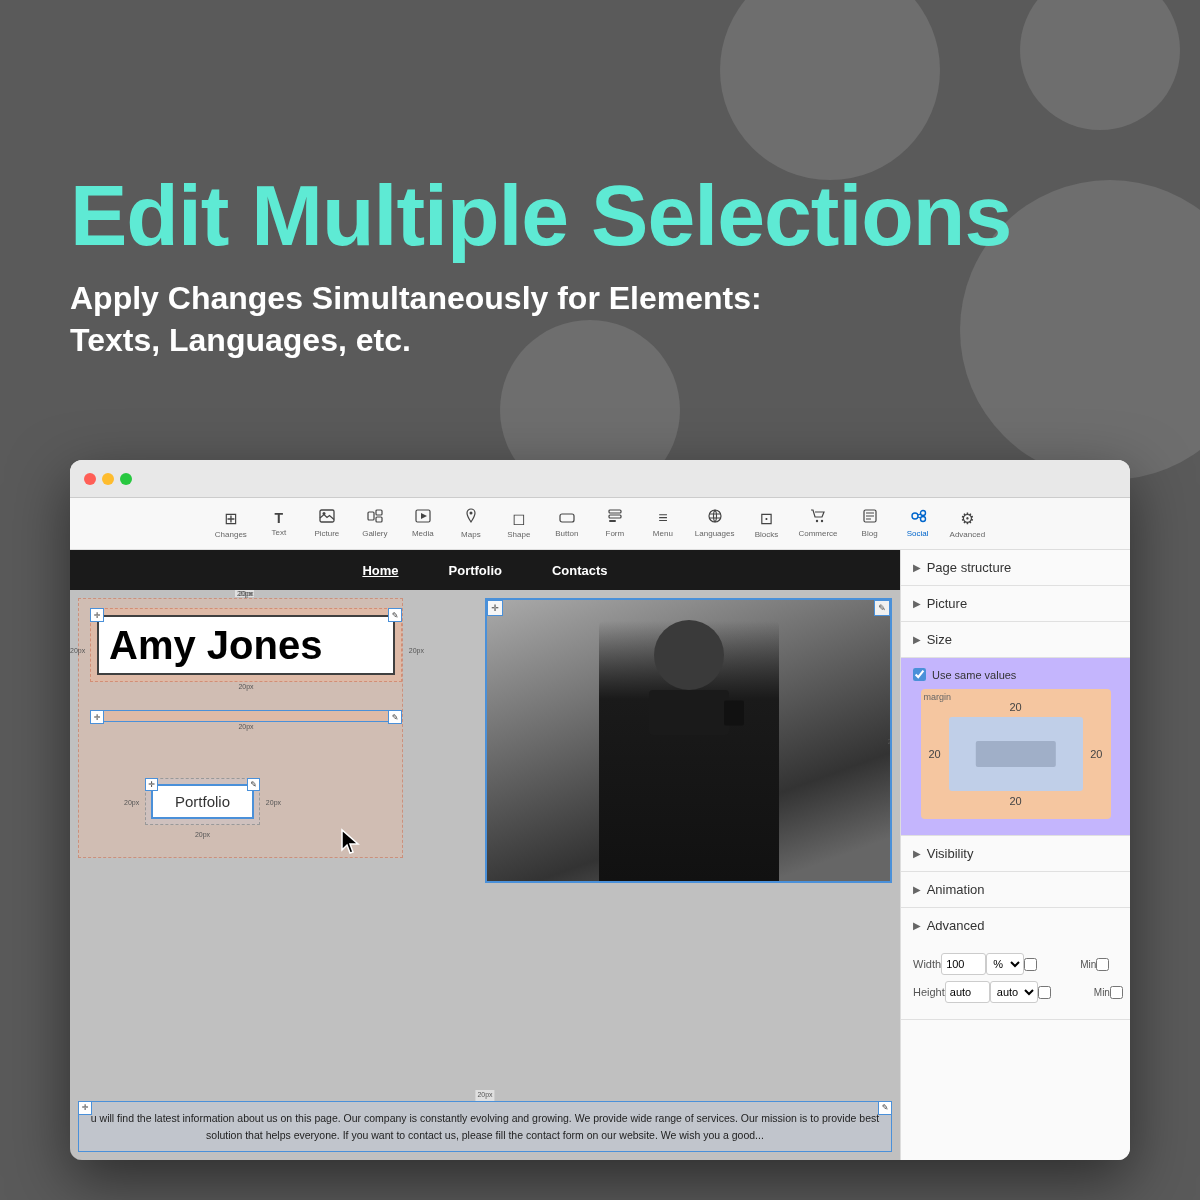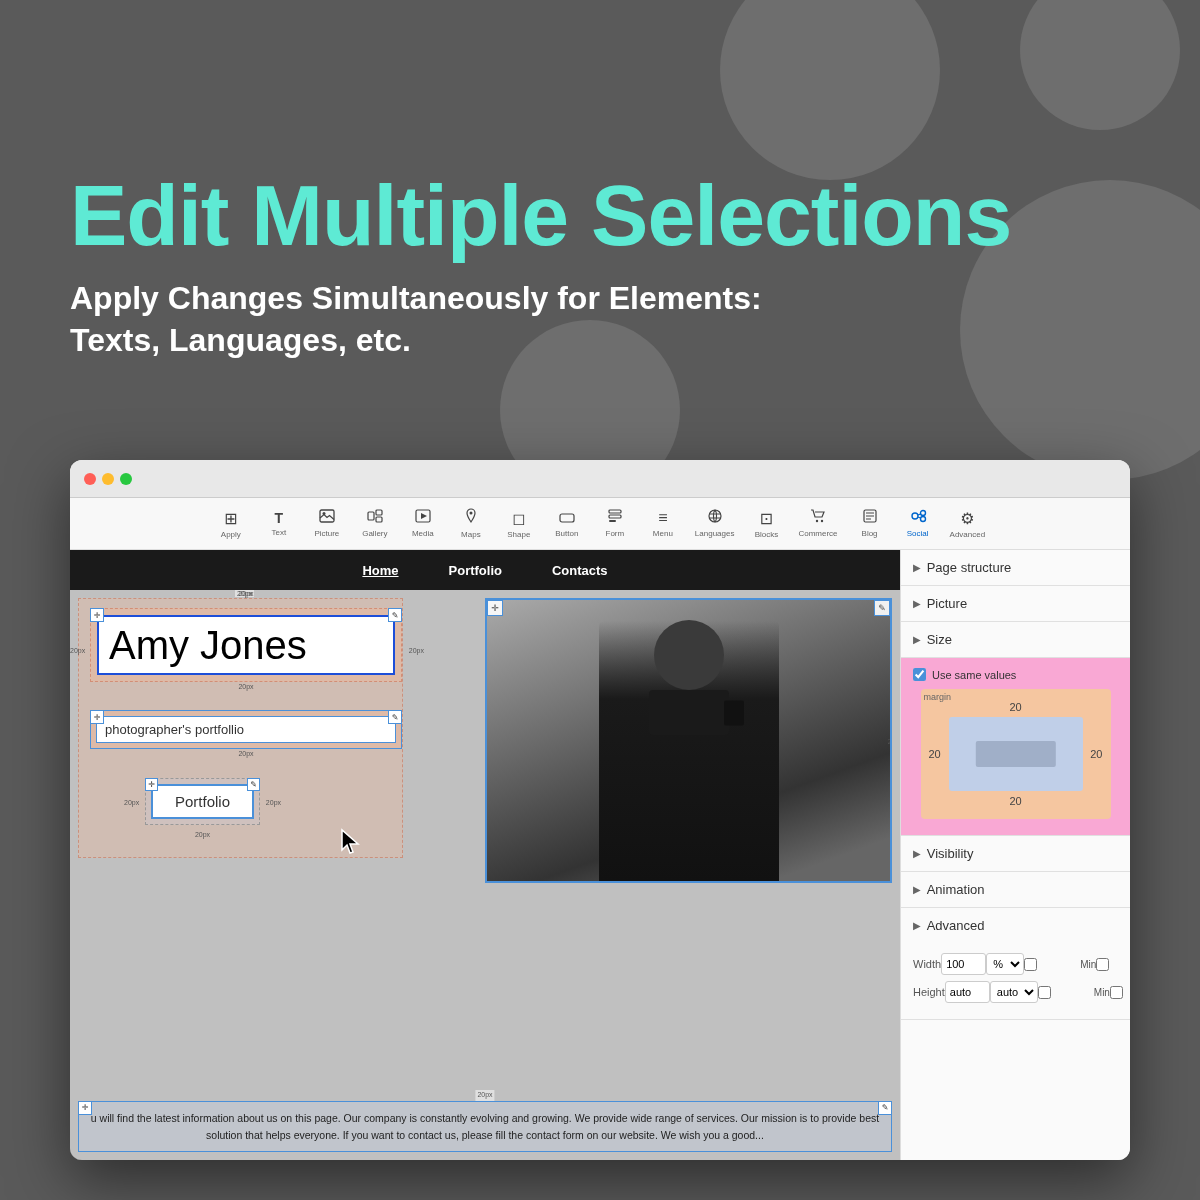--- a/index.html
+++ b/index.html
@@ -175,21 +175,21 @@
     }
     .panel-arrow {
       font-size: 10px;
       color: #666;
     }
     .panel-arrow.open { transform: rotate(90deg); }
 
     
     .spacing-section-content {
       padding: 10px 12px;
-      background: #f9a8d4;
+      background: #c4b5fd;
     }
 
     .checkbox-row {
       display: flex;
       align-items: center;
       gap: 6px;
       margin-bottom: 8px;
     }
     .checkbox-row input[type=checkbox] {
       accent-color: #4a90d9;
@@ -333,21 +333,21 @@
     <div class="traffic-lights">
       <div class="tl tl-red"></div>
       <div class="tl tl-yellow"></div>
       <div class="tl tl-green"></div>
     </div>
   </div>
 
   <div class="toolbar">
     <div class="tool-item">
       <span class="tool-icon">⊞</span>
-      <span class="tool-label">Apply</span>
+      <span class="tool-label">Changes</span>
     </div>
     <div class="tool-item">
       <span class="tool-icon" style="font-weight:bold;font-size:14px;">T</span>
       <span class="tool-label">Text</span>
     </div>
     <div class="tool-item">
       <span class="tool-icon">
         <svg width="16" height="14" viewBox="0 0 16 14" fill="none">
             <rect x="1" y="1" width="14" height="12" rx="1.5" stroke="#444" stroke-width="1.3" fill="none"></rect>
             <circle cx="5" cy="4.5" r="1.5" fill="#444"></circle>
@@ -488,31 +488,30 @@
           <div style="position:absolute; left:-20px; top:50%; transform:translateY(-50%); font-size:7px; color:#555;">20px</div>
 
           <div style="position:absolute; right:-22px; top:50%; transform:translateY(-50%); font-size:7px; color:#555;">20px</div>
 
           <div style="background:rgba(255,180,140,0.3); padding:6px; border:1px dashed rgba(200,100,70,0.5); position:relative;">
 
             <div style="position:absolute; top:-1px; left:-1px; width:14px; height:14px; background:white; border:1.5px solid #4a90d9; display:flex; align-items:center; justify-content:center; font-size:8px; color:#444; z-index:5;">✛</div>
 
             <div style="position:absolute; top:-1px; right:-1px; width:14px; height:14px; background:white; border:1.5px solid #4a90d9; display:flex; align-items:center; justify-content:center; font-size:8px; color:#444; z-index:5;">✎</div>
 
-            <div style="border:2px solid #1d4ed8; background:white; padding:6px 10px; font-size:40px; font-weight:400; color:#000; line-height:1.1;">Amy Jones</div>
+            <div style="border:2px solid #404040; background:white; padding:6px 10px; font-size:40px; font-weight:700; color:#000; line-height:1.1;">Amy Jones</div>
           </div>
 
           <div style="text-align:center; font-size:7px; color:#555; margin:1px 0;">20px</div>
         </div>
 
         <div style="position:absolute; top:120px; left:20px; width:312px;">
           <div style="background:rgba(255,180,140,0.3); padding:5px; border:1.5px solid #4a90d9; position:relative;">
             <div style="position:absolute; top:-1px; left:-1px; width:14px; height:14px; background:white; border:1.5px solid #4a90d9; display:flex; align-items:center; justify-content:center; font-size:8px; color:#444; z-index:5;">✛</div>
             <div style="position:absolute; top:-1px; right:-1px; width:14px; height:14px; background:white; border:1.5px solid #4a90d9; display:flex; align-items:center; justify-content:center; font-size:8px; color:#444; z-index:5;">✎</div>
-            <div style="border:1px solid #4a90d9; background:white; padding:5px 8px; font-size:13px; color:#333;">photographer's portfollio</div>
           </div>
           <div style="text-align:center; font-size:7px; color:#555; margin:1px 0;">20px</div>
         </div>
 
         <div style="position:absolute; top:188px; left:75px; border:1px dashed #999; padding:5px; background:rgba(200,220,255,0.15);">
 
           <div style="position:absolute; top:-1px; left:-1px; width:13px; height:13px; background:white; border:1.5px solid #4a90d9; display:flex; align-items:center; justify-content:center; font-size:8px; color:#444; z-index:5;">✛</div>
 
           <div style="position:absolute; top:-1px; right:-1px; width:13px; height:13px; background:white; border:1.5px solid #4a90d9; display:flex; align-items:center; justify-content:center; font-size:8px; color:#444; z-index:5;">✎</div>
 

